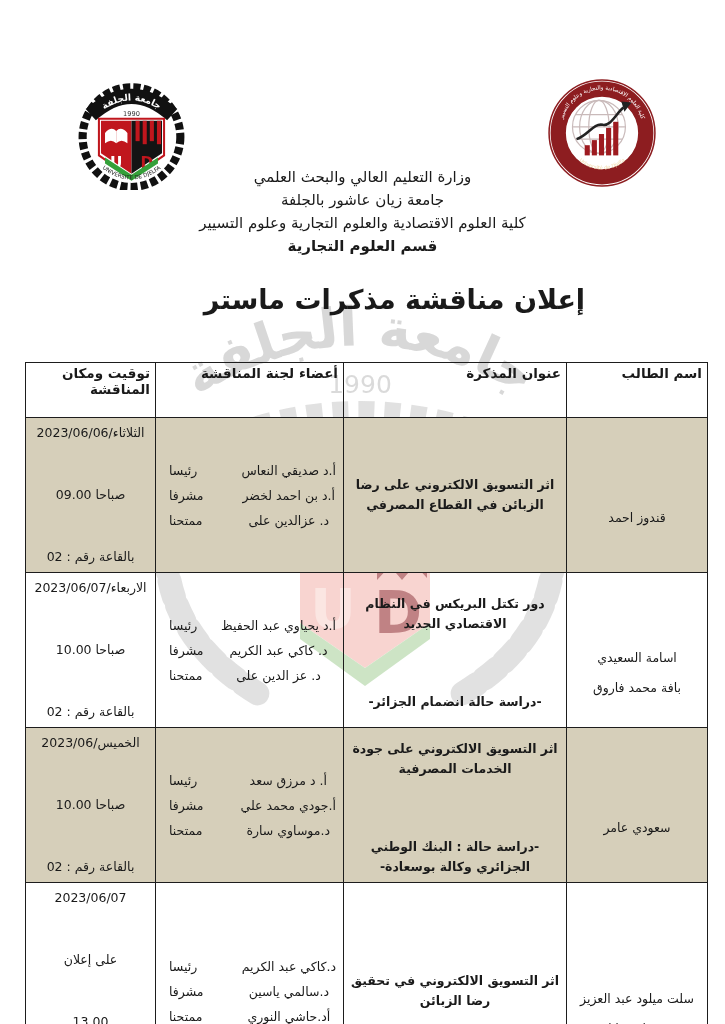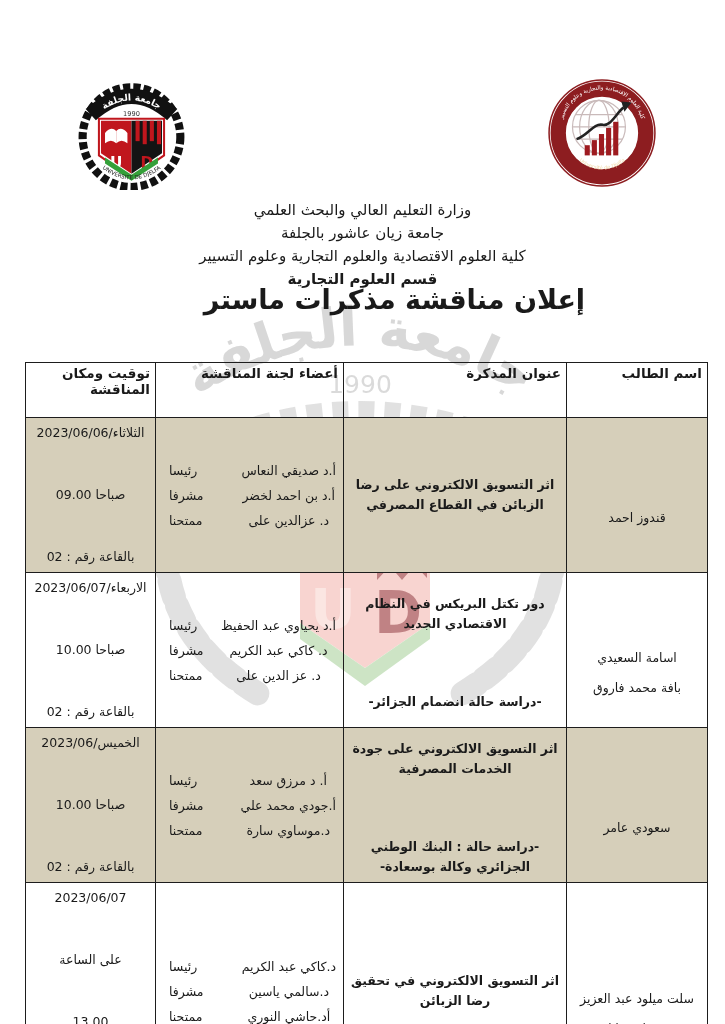--- a/index.html
+++ b/index.html
@@ -13,21 +13,21 @@
     color:#1a1a1a;
     direction:rtl;
   }
   
   .logo{position:absolute;}
   .logo-left{left:78px;top:76px;width:108px;height:114px;}
   .logo-right{left:546px;top:76px;width:112px;height:114px;}
   
   .ministry-block{
     position:absolute;top:166px;left:0;width:100%;
-    text-align:center;font-size:15px;line-height:23px;margin-top:33px;
+    text-align:center;font-size:15px;line-height:23px;
   }
   .ministry-block .dept{font-weight:bold;}
   
   .doc-title{
     position:absolute;top:284px;left:0;width:100%;
     text-align:center;font-size:27px;font-weight:bold;
     letter-spacing:.5px;
     padding-left:32px;
   }
   
@@ -309,21 +309,21 @@
           <div class="roles">
             <div>رئيسا</div>
             <div>مشرفا</div>
             <div>ممتحنا</div>
           </div>
         </div>
       </td>
       <td>
         <div class="stack timing-stack">
           <div>2023/06/07</div>
-          <div>على الساعة</div>
+          <div>على إعلان</div>
           <div>13.00</div>
           <div>بالقاعة رقم : 03</div>
         </div>
       </td>
     </tr>
   </tbody>
     </table>
 
 </div>
 

